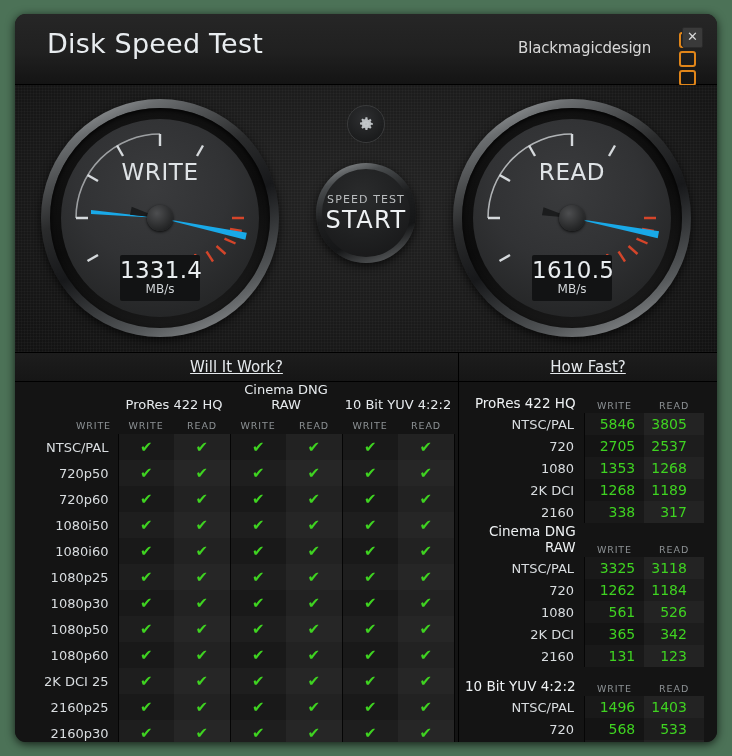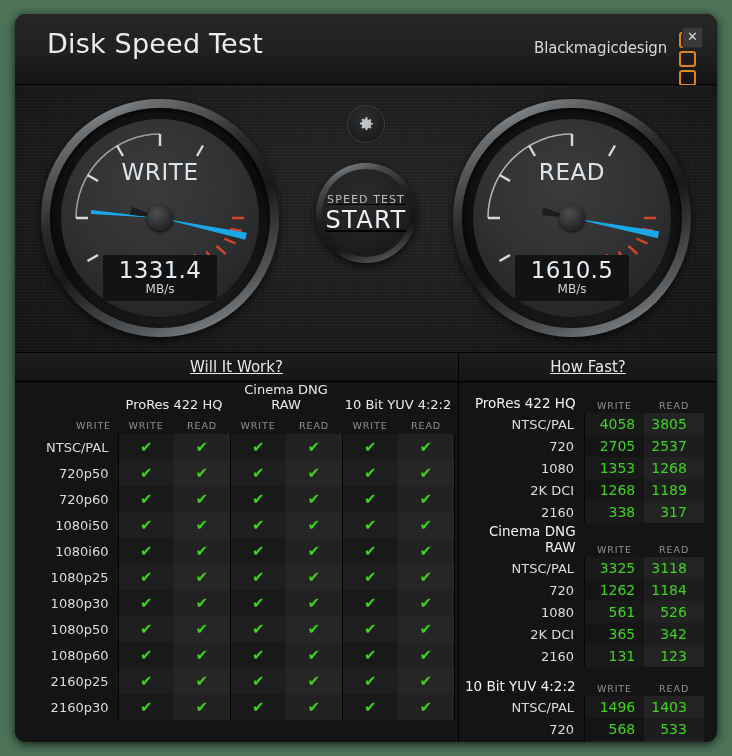--- a/index.html
+++ b/index.html
@@ -25,21 +25,21 @@
   .header{
     position:relative;height:70px;
     background:linear-gradient(180deg,#262626 0%,#202020 55%,#141414 100%);
     border-bottom:1px solid #000;
   }
   .app-title{
     position:absolute;left:32px;top:14px;
     font-size:27px;color:#e8ecef;font-weight:400;letter-spacing:.2px;
   }
   .brand{
-    position:absolute;right:50px;top:25px;
+    position:absolute;right:66px;top:25px;
     font-size:15px;color:#d8d8d8;letter-spacing:-.2px;
   }
   .brand-logo{
     position:absolute;right:21px;top:18px;
     display:flex;flex-direction:column;gap:3px;
   }
   .brand-logo i{
     display:block;width:13px;height:12px;
     border:2px solid #e08519;border-radius:3px;
   }
@@ -70,21 +70,21 @@
     background:radial-gradient(circle at 46% 34%,#3a3b3d 0%,#313234 45%,#252627 78%,#1c1d1e 100%);
     overflow:hidden;
   }
   .gauge svg{position:absolute;left:0;top:0;}
   .gauge-label{
     position:absolute;left:0;right:0;top:40px;text-align:center;
     font-size:23px;color:#dfe3e6;letter-spacing:.6px;
   }
   .readout{
     position:absolute;left:50%;transform:translateX(-50%);bottom:16px;
-    width:114px;padding:3px 0 5px;text-align:center;
+    width:80px;padding:3px 0 5px;text-align:center;
     background:#121314;border-radius:2px;
   }
   .readout .val{font-size:23px;color:#e9edf0;line-height:25px;letter-spacing:.3px;}
   .readout .unit{font-size:12px;color:#d0d4d7;line-height:13px;}
   .needle-hub{
     position:absolute;left:50%;top:50%;width:26px;height:26px;margin:-13px 0 0 -13px;
     border-radius:50%;
     background:radial-gradient(circle at 38% 32%,#4d4e50 0%,#2a2b2c 60%,#141516 100%);
     box-shadow:0 1px 3px rgba(0,0,0,.85);
   }
@@ -98,21 +98,21 @@
   .gear-btn svg{position:absolute;left:9px;top:9px;}
   .start-btn{
     position:absolute;left:50%;top:78px;transform:translateX(-50%);
     width:100px;height:100px;border-radius:50%;cursor:pointer;
     background:linear-gradient(160deg,#a7aaac 0%,#4a4d4f 20%,#1d1e1f 45%,#151617 70%,#6e7173 100%);
     box-shadow:0 3px 8px rgba(0,0,0,.7);
   }
   .start-btn .inner{
     position:absolute;left:6px;top:6px;right:6px;bottom:6px;border-radius:50%;
     background:radial-gradient(circle at 45% 30%,#2a2b2c 0%,#202122 50%,#151516 100%);
-    display:flex;flex-direction:column;align-items:center;justify-content:center;text-decoration:underline;
+    display:flex;flex-direction:column;align-items:center;justify-content:center;
   }
   .start-btn .l1{font-size:11px;color:#b9bcbe;letter-spacing:1.1px;line-height:14px;}
   .start-btn .l2{font-size:24px;color:#eef1f3;letter-spacing:1.4px;line-height:27px;}
   
   .panels{position:relative;height:390px;background:#141414;display:flex;}
   .panel-left{width:443px;position:relative;border-right:1px solid #000;}
   .panel-right{flex:1;position:relative;}
   .panel-title{
     height:28px;line-height:28px;text-align:center;
     font-size:15px;color:#e5e9ec;
@@ -393,20 +393,30 @@
               <td class="fmt">1080p60</td>
               <td class="w"><span class="chk">✔</span></td>
               <td class="r"><span class="chk">✔</span></td>
               <td class="w"><span class="chk">✔</span></td>
               <td class="r"><span class="chk">✔</span></td>
               <td class="w"><span class="chk">✔</span></td>
               <td class="r last"><span class="chk">✔</span></td>
               <td></td>
             </tr>
             <tr>
+              <td class="fmt">2K DCI 25</td>
+              <td class="w"><span class="chk">✔</span></td>
+              <td class="r"><span class="chk">✔</span></td>
+              <td class="w"><span class="chk">✔</span></td>
+              <td class="r"><span class="chk">✔</span></td>
+              <td class="w"><span class="chk">✔</span></td>
+              <td class="r last"><span class="chk">✔</span></td>
+              <td></td>
+            </tr>
+            <tr>
               <td class="fmt">2160p25</td>
               <td class="w"><span class="chk">✔</span></td>
               <td class="r"><span class="chk">✔</span></td>
               <td class="w"><span class="chk">✔</span></td>
               <td class="r"><span class="chk">✔</span></td>
               <td class="w"><span class="chk">✔</span></td>
               <td class="r last"><span class="chk">✔</span></td>
               <td></td>
             </tr>
             <tr>
@@ -434,21 +444,21 @@
         </colgroup>
         <tbody id="hf-body">
             <tr class="grp">
               <td class="gname">ProRes 422 HQ</td>
               <td class="ghdr">WRITE</td>
               <td class="ghdr">READ</td>
               <td></td>
             </tr>
             <tr class="dat">
               <td class="rname">NTSC/PAL</td>
-              <td class="v">4058</td>
+              <td class="v">5846</td>
               <td class="v2">3805</td>
               <td></td>
             </tr>
             <tr class="dat">
               <td class="rname">720</td>
               <td class="v">2705</td>
               <td class="v2">2537</td>
               <td></td>
             </tr>
             <tr class="dat">

